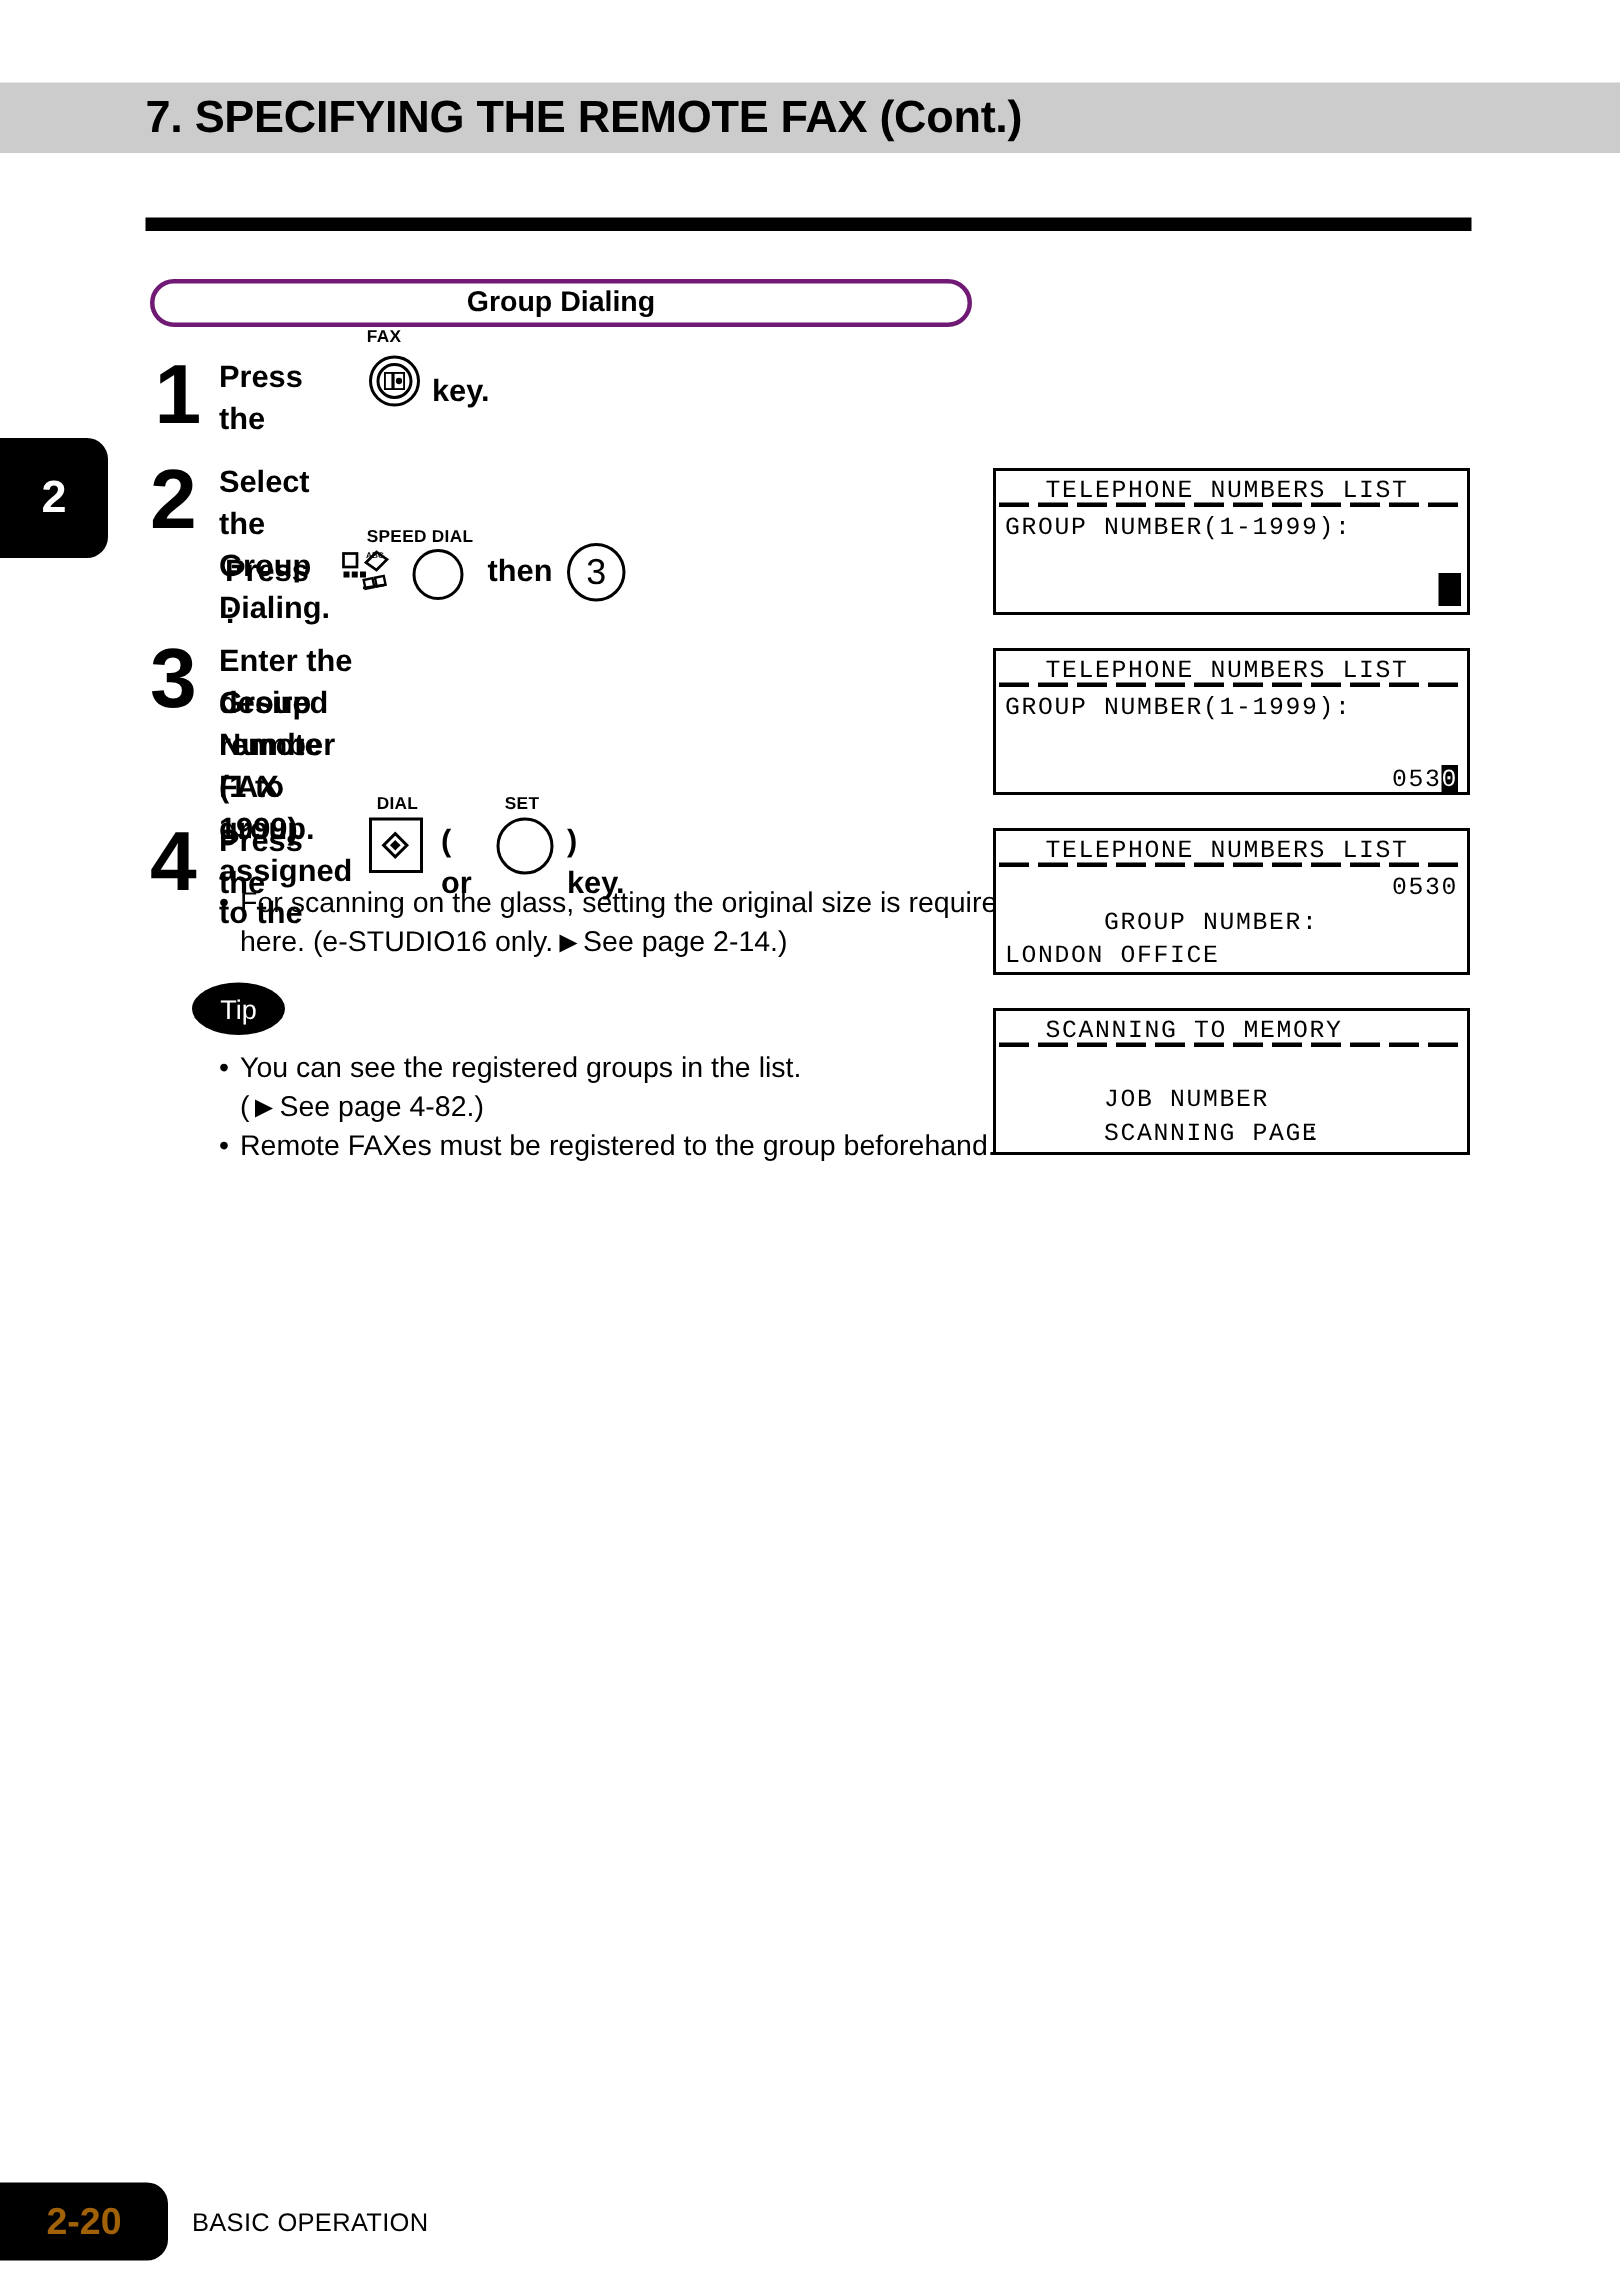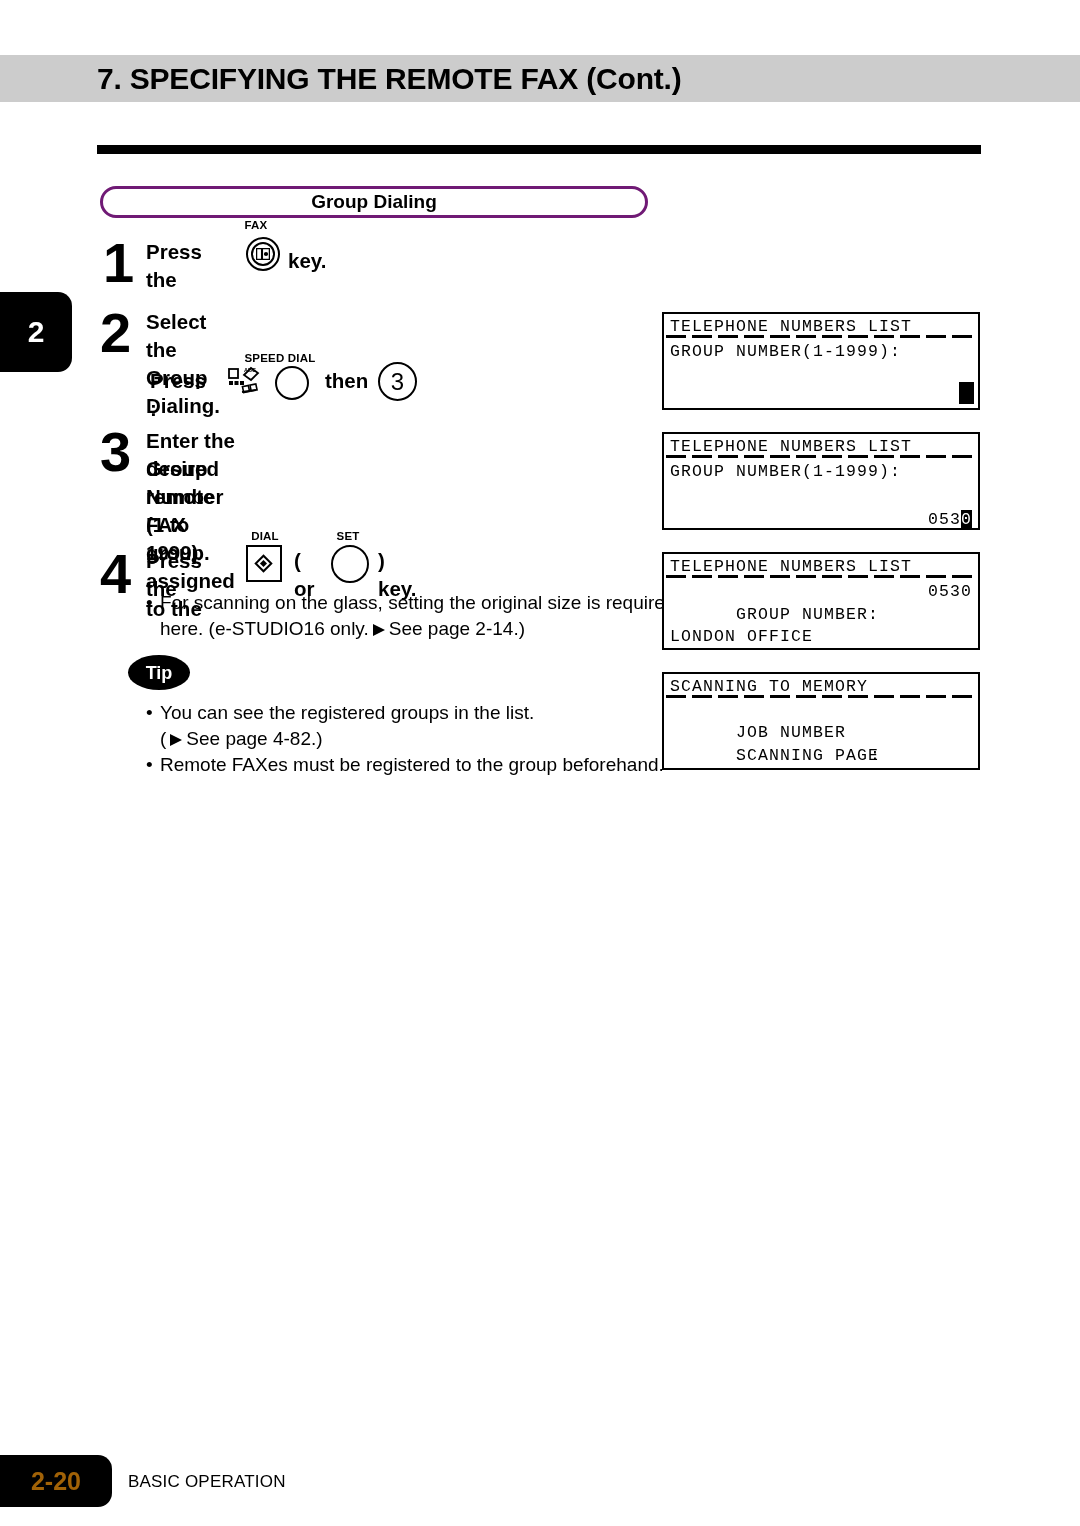--- a/index.html
+++ b/index.html
@@ -177,21 +177,21 @@
     border-radius: 50%/50%;
   }
   #tip-badge-label {
     position: absolute;
     left: 0; top: 0;
     width: 62px; height: 35px;
     line-height: 36px;
     text-align: center;
     color: #fff;
     font-size: 18px;
-    font-weight: bold;
+    font-weight: normal;
   }
   .bullet-list {
     position: absolute;
     font-size: 19px;
     line-height: 26px;
   }
   .bullet-row {
     position: relative;
     white-space: nowrap;
   }
@@ -220,20 +220,21 @@
     font-size: 16.5px;
     letter-spacing: 1.1px;
     overflow: hidden;
   }
   .lcd-title {
     position: relative;
     padding: 3px 0 1px 6px;
     white-space: pre;
     height: 22px;
     box-sizing: border-box;
+    margin-left: 27px;
   }
   .lcd-dashline {
     position: absolute;
     left: 2px; right: 0; top: 21px;
     height: 3px;
     background-image: repeating-linear-gradient(to right,
       #000 0px, #000 20px, transparent 20px, transparent 26px);
   }
   .lcd-body {
     position: relative;

